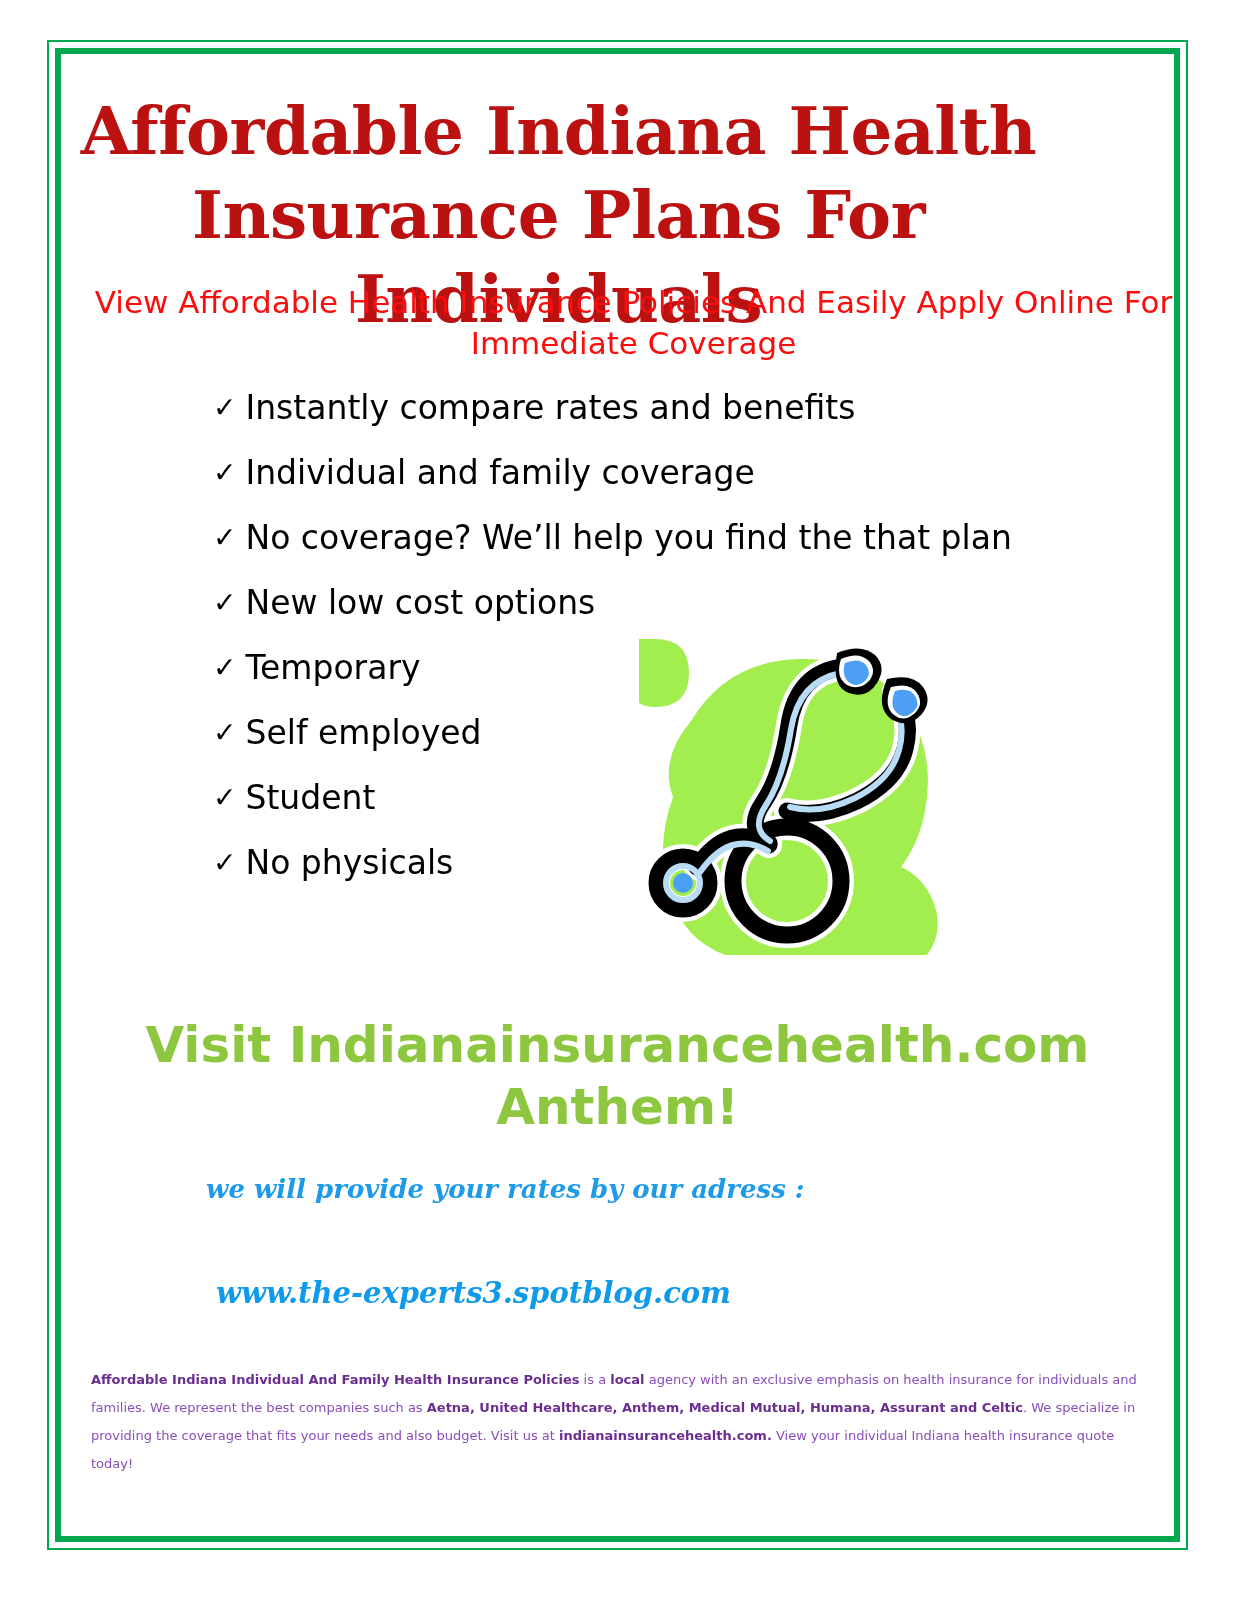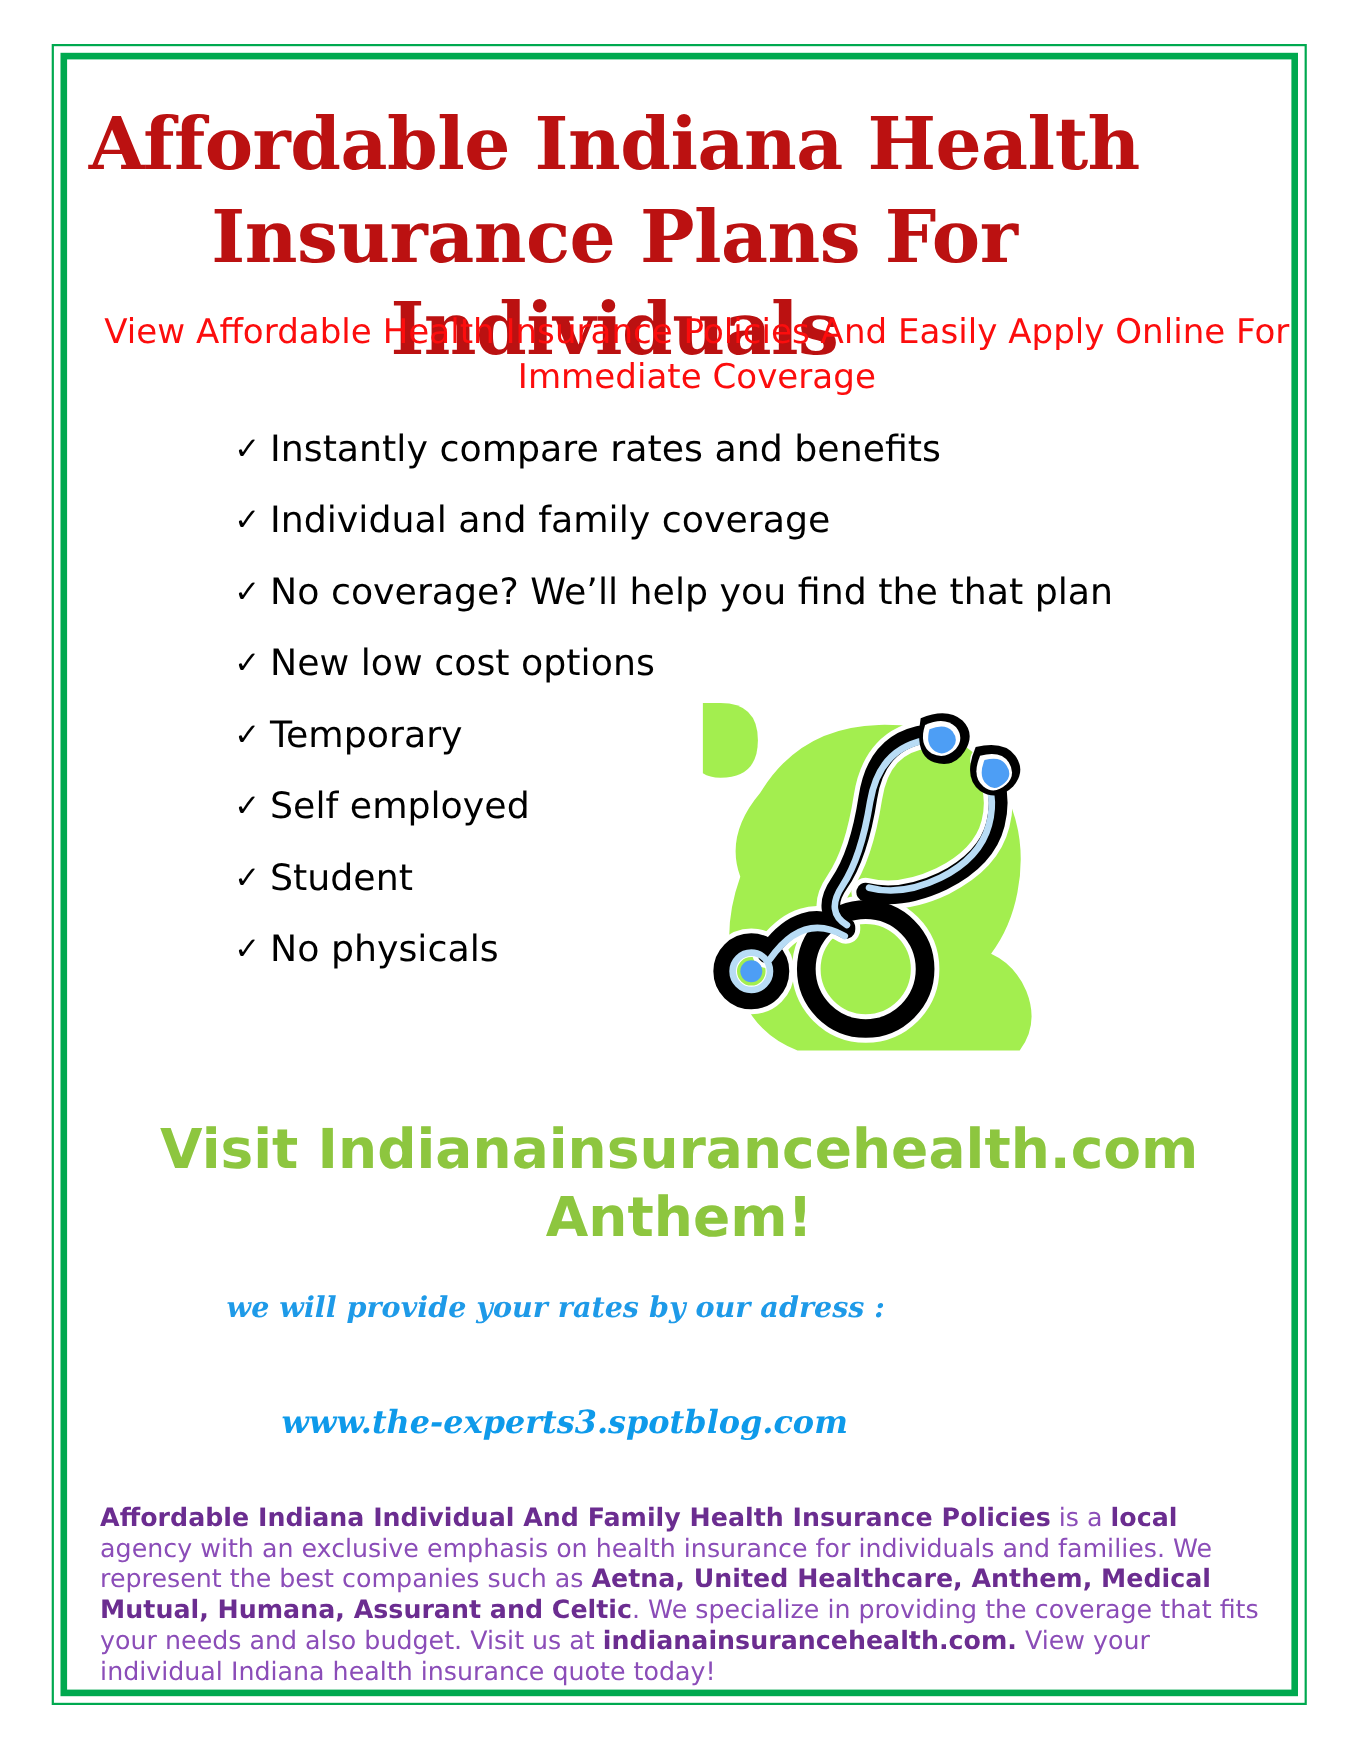--- a/index.html
+++ b/index.html
@@ -130,30 +130,29 @@
   }
   #blog-url {
     position: absolute;
     left: 155px;
     top: 1222px;
     font-family: "DejaVu Serif", serif;
     font-style: italic;
     font-weight: bold;
     font-size: 29px;
     color: #0e9aea;
-    margin-left: 40px;
   }
 
   
   #footer-paragraph {
     position: absolute;
     left: 30px;
     top: 1312px;
     width: 1060px;
-    font-size: 23px;
+    font-size: 13px;
     line-height: 28px;
     color: #8b4db8;
     text-align: left;
   }
   #footer-paragraph b {
     color: #6b2d90;
     font-weight: bold;
   }
 </style>
 </head>

